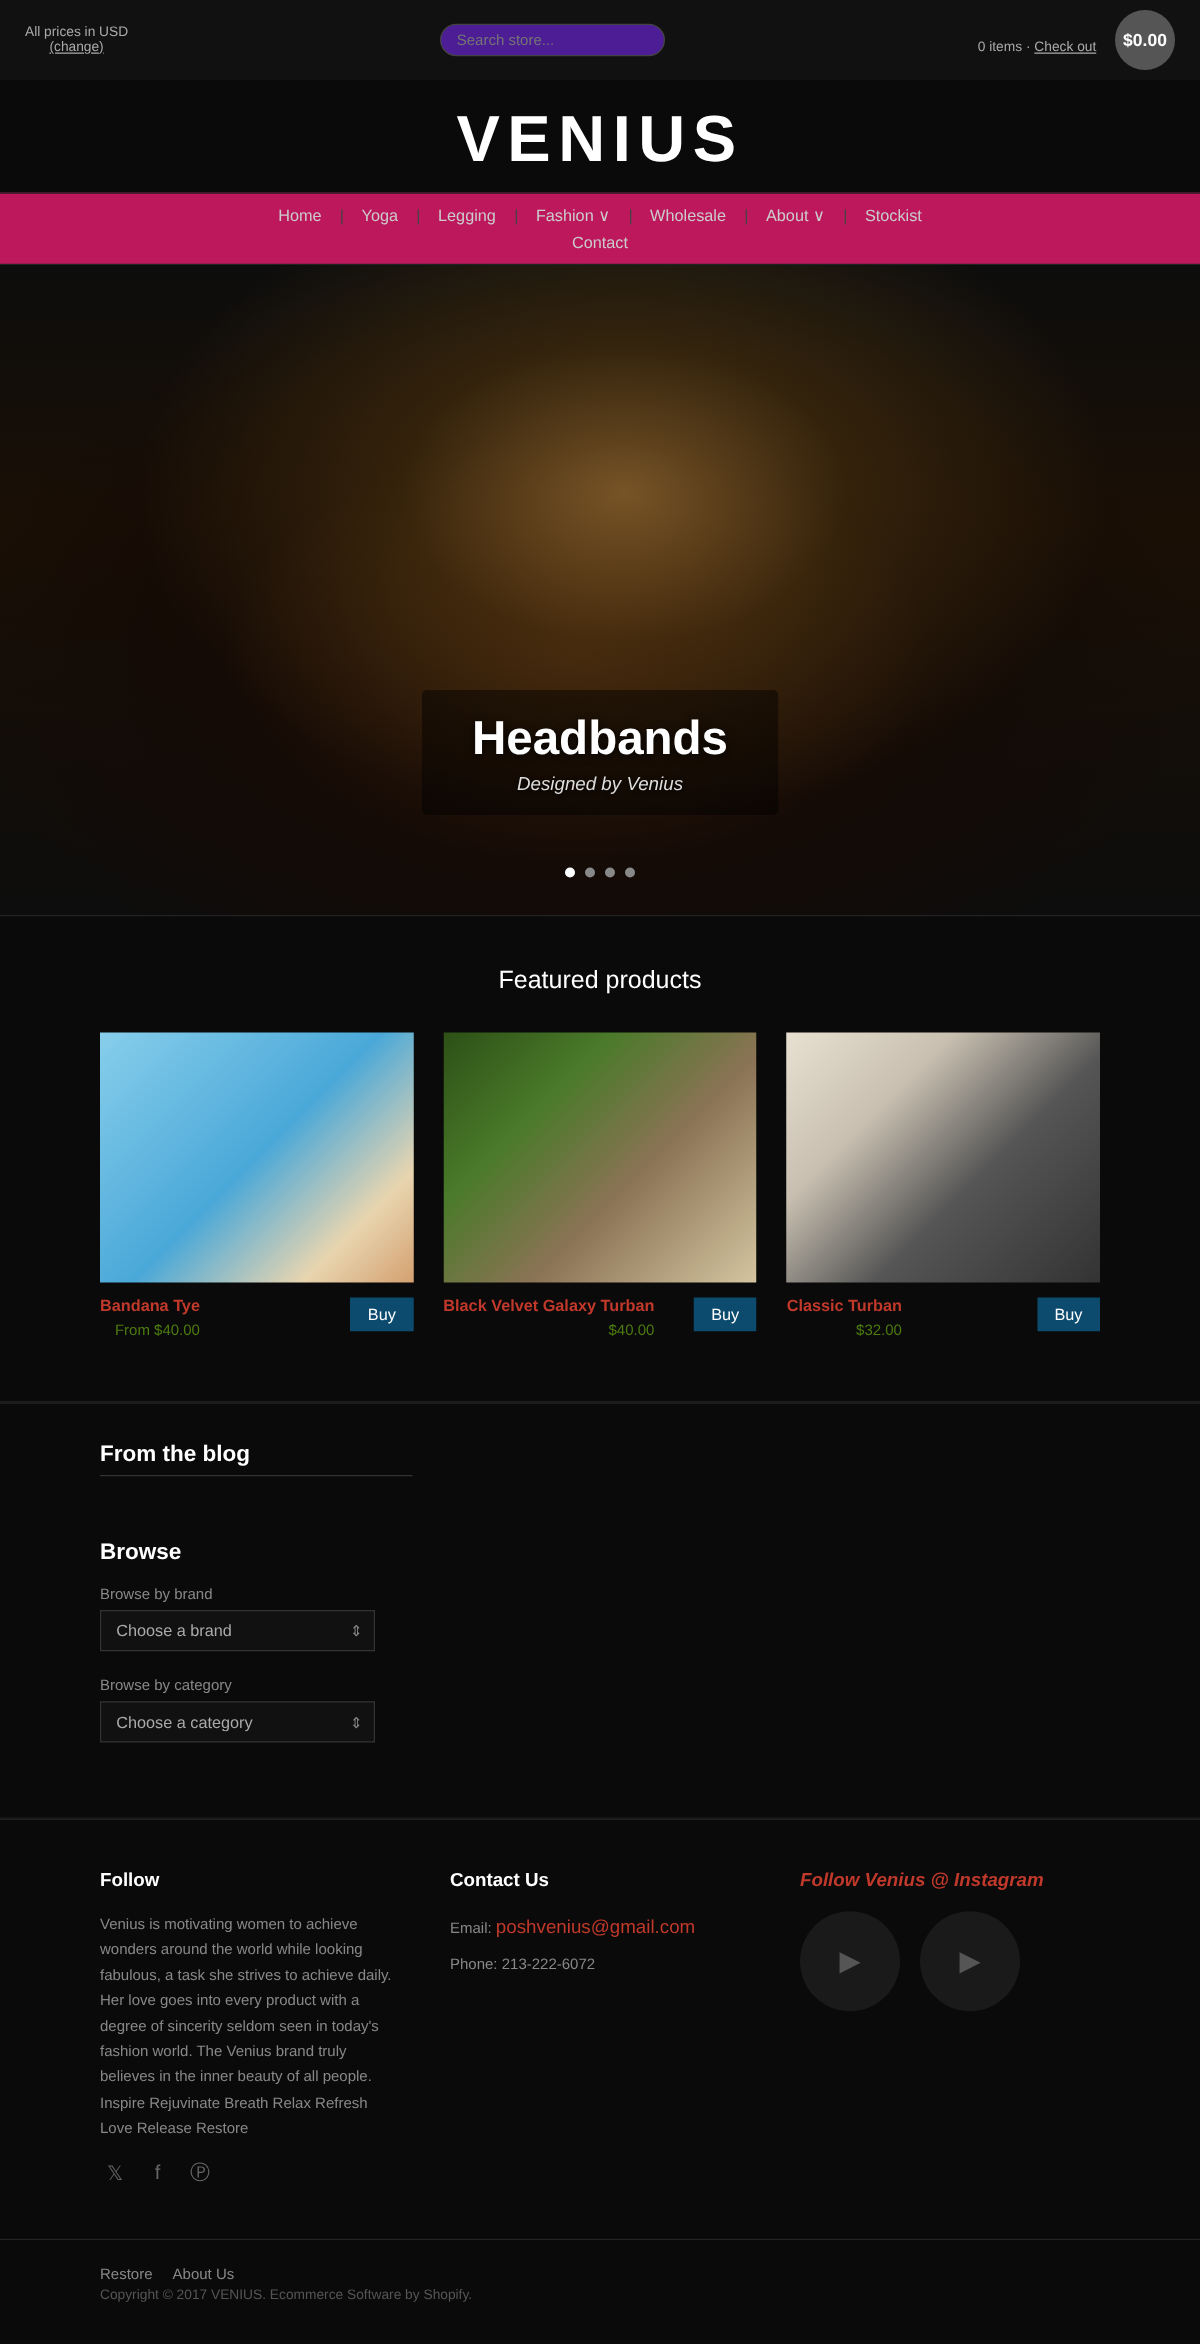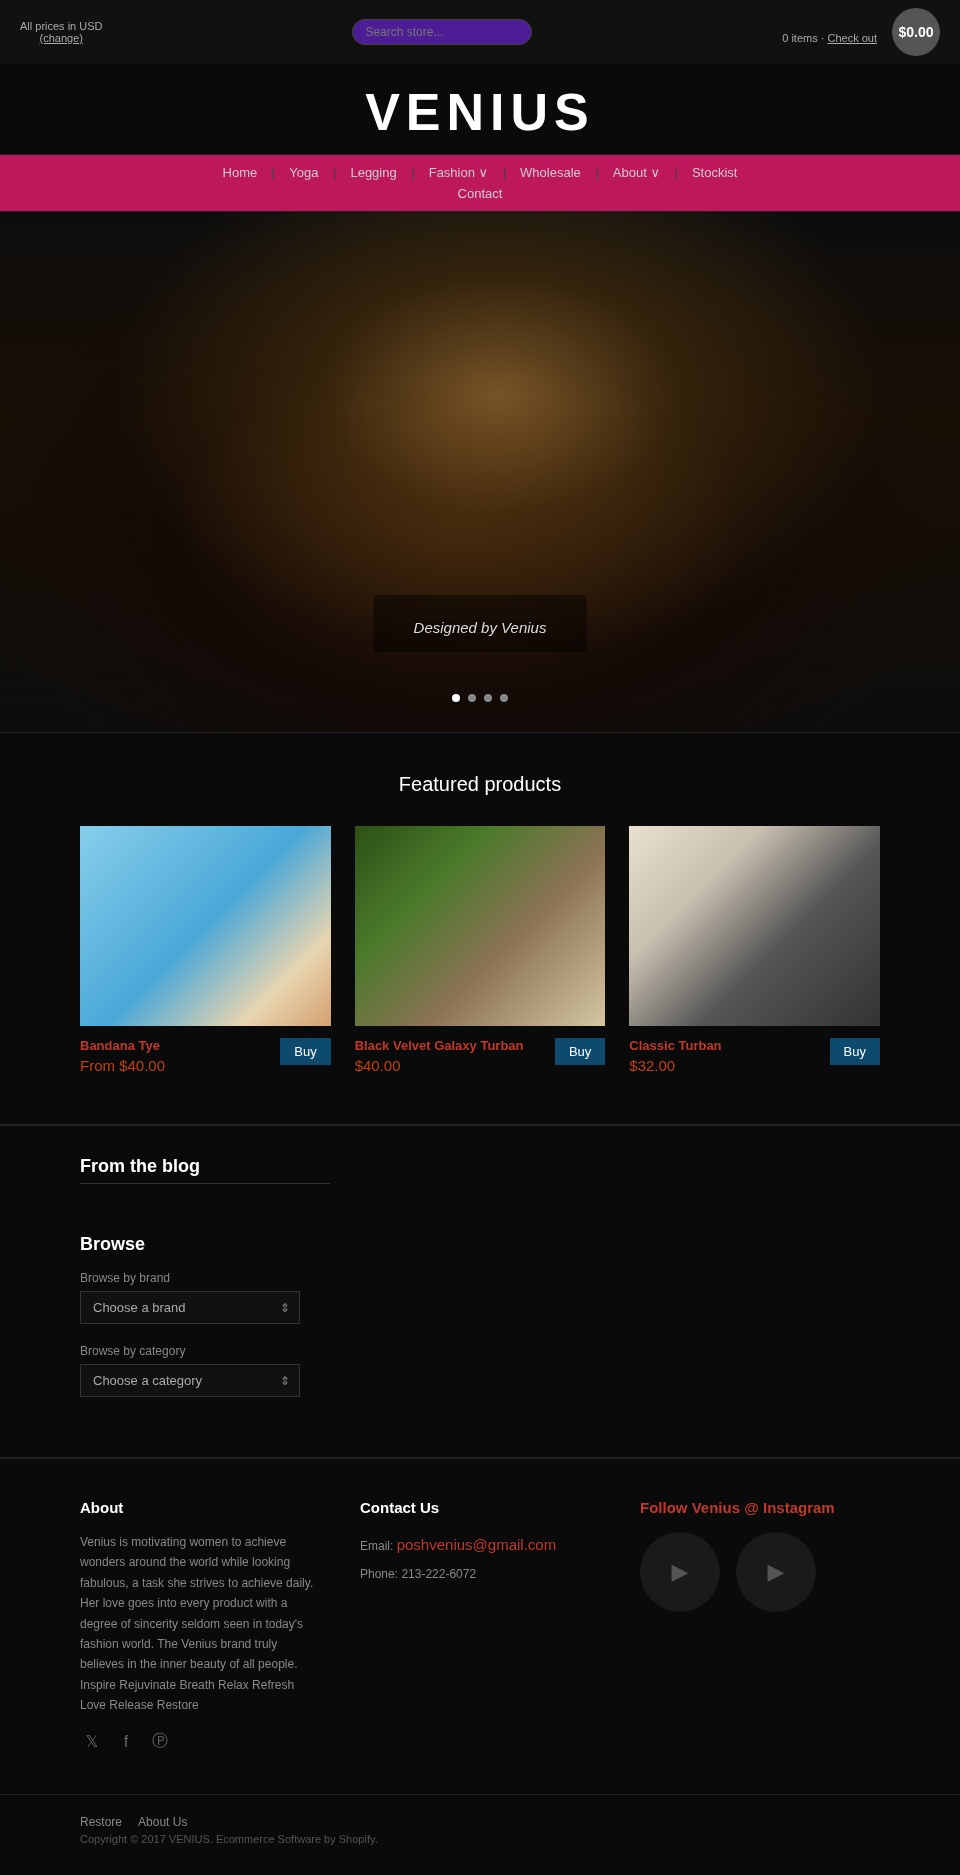--- a/index.html
+++ b/index.html
@@ -188,23 +188,24 @@
       align-items: flex-start;
       justify-content: space-between;
     }
     .product-name {
       font-size: 13px;
       color: #c0392b;
       font-weight: bold;
       text-decoration: none;
     }
     .product-price {
-      font-size: 15px;
-      color: #c2410c;
+      font-size: 12px;
+      color: #4d7c0f;
       margin-top: 3px;
+      text-align: right;
     }
     .buy-btn {
       background: #0c4a6e;
       color: #fff;
       border: none;
       padding: 6px 14px;
       font-size: 13px;
       cursor: pointer;
       white-space: nowrap;
       margin-top: 2px;
@@ -285,21 +286,21 @@
       color: #fff;
       margin-bottom: 16px;
     }
     .footer-col p {
       font-size: 12px;
       color: #888;
       line-height: 1.7;
     }
     .footer-col a { color: #c0392b; text-decoration: none; font-size: 15px; }
     .footer-col .contact-label { color: #888; font-size: 12px; }
-    .instagram-title { color: #c0392b; }
+    .instagram-title { color: #c0392b; font-style: italic; }
     .social-icons {
       display: flex;
       gap: 10px;
       margin-top: 14px;
     }
     .social-icon {
       width: 24px;
       height: 24px;
       color: #666;
       font-size: 16px;
@@ -415,20 +416,21 @@
   </div>
   <div class="nav-row2">
     <a href="#">Contact</a>
   </div>
 </nav>
 
 <div class="hero-content">
   <div class="hero-image-sim"></div>
   <div class="hero-text">
     <div style="background: rgba(0,0,0,0.45); padding: 18px 40px 16px; border-radius: 4px;">
+      <h2>Headbands</h2>
       <p>Designed by Venius</p>
     </div>
   </div>
   <div class="hero-dots">
     <div class="hero-dot active"></div>
     <div class="hero-dot"></div>
     <div class="hero-dot"></div>
     <div class="hero-dot"></div>
   </div>
 </div>
@@ -498,21 +500,21 @@
       <option>Choose a category</option>
     </select>
   </div>
 </div>
 
 <hr class="divider">
 
 <div class="footer">
 
   <div class="footer-col">
-    <div class="footer-col-title">About</div>
+    <div class="footer-col-title">Follow</div>
     <p>Venius is motivating women to achieve wonders around the world while looking fabulous, a task she strives to achieve daily. Her love goes into every product with a degree of sincerity seldom seen in today's fashion world. The Venius brand truly believes in the inner beauty of all people. Inspire Rejuvinate Breath Relax Refresh Love Release Restore</p>
     <div class="social-icons">
       <span class="social-icon">𝕏</span>
       <span class="social-icon">f</span>
       <span class="social-icon">Ⓟ</span>
     </div>
   </div>
 
   <div class="footer-col">
     <div class="footer-col-title">Contact Us</div>

